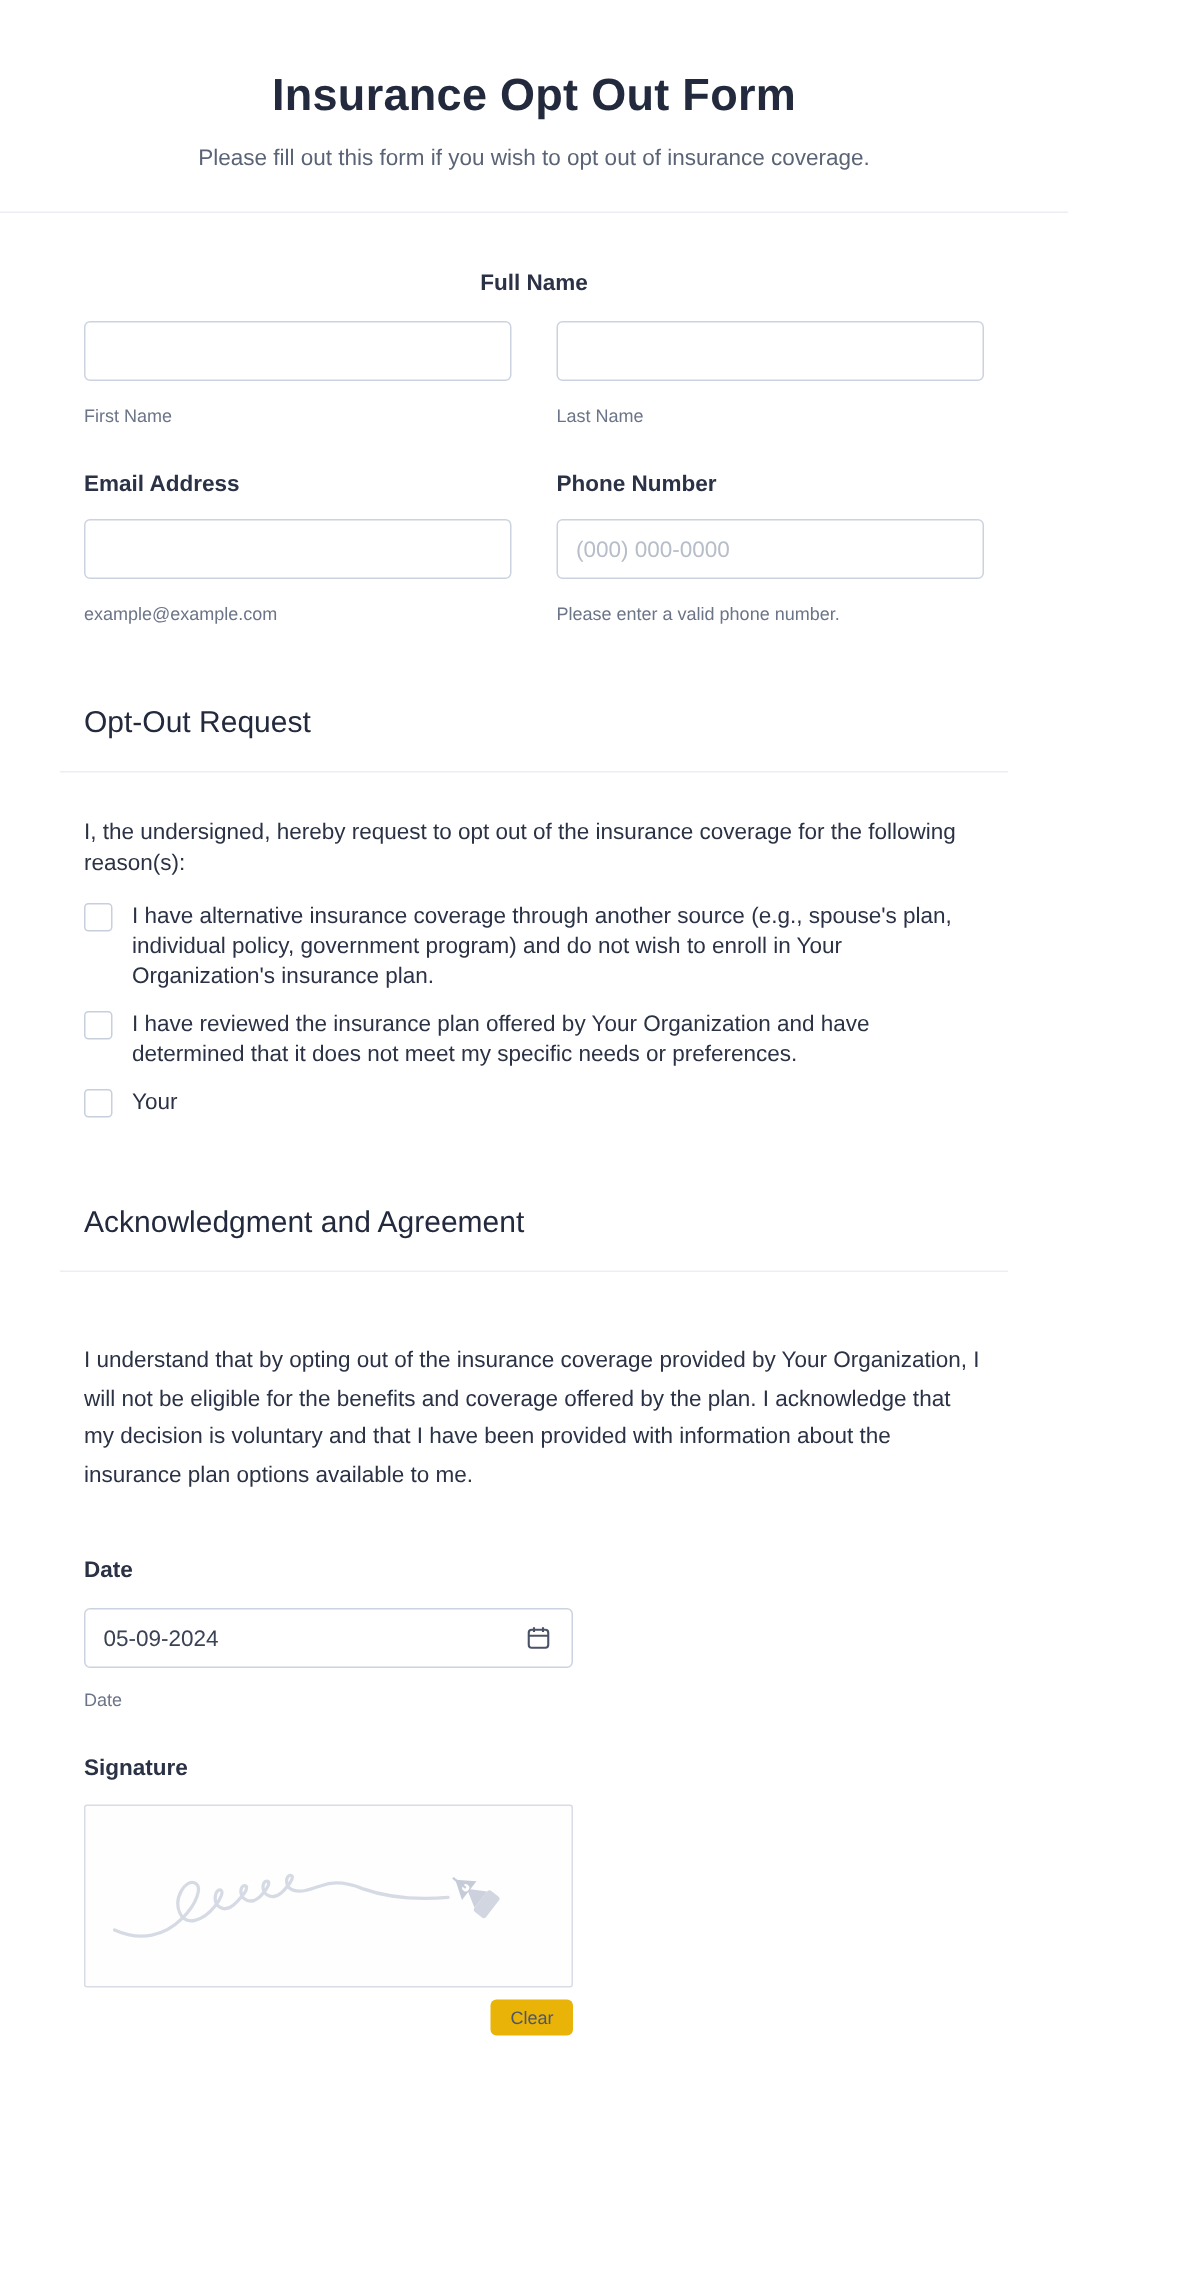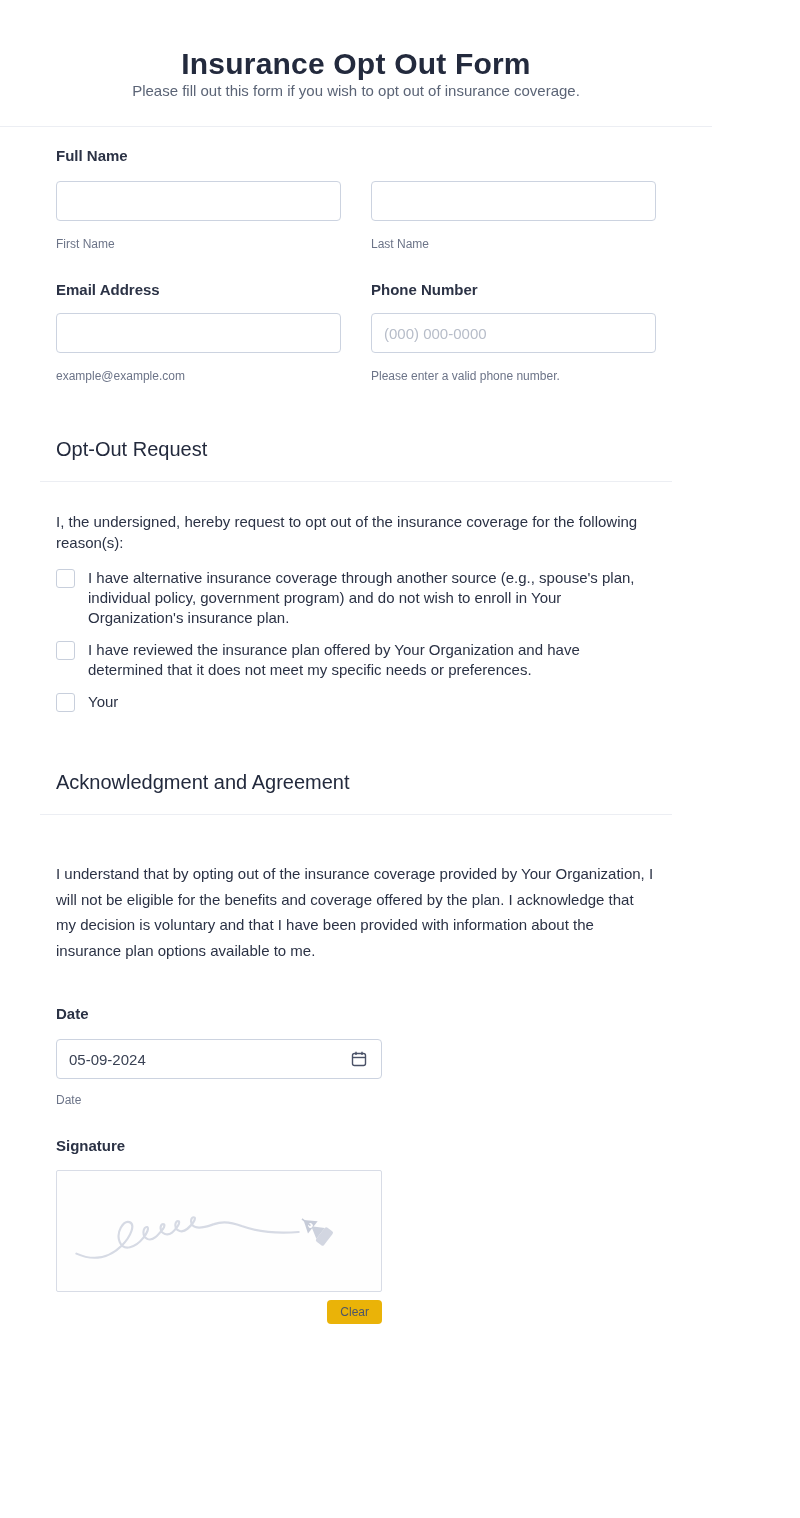--- a/index.html
+++ b/index.html
@@ -13,21 +13,21 @@
     background: #ffffff;
   }
   .form-card { width: 712px; min-height: 1518px; background: #ffffff; overflow: hidden; }
 
   
   .form-header { padding-top: 46px; text-align: center; }
   .form-title {
     font-size: 30px; line-height: 36px; font-weight: 700; color: #232a3d;
     letter-spacing: 0.2px;
   }
-  .form-subtitle { margin-top: 0; font-size: 15px; line-height: 18px; color: #5b6476; }
+  .form-subtitle { margin-top: 15px; font-size: 15px; line-height: 18px; color: #5b6476; }
   .header-divider { margin-top: 26px; border-bottom: 1px solid #eceef3; width: 100%; height: 0; }
 
   .content { padding: 0 56px; }
 
   
   .field-label { font-size: 15px; line-height: 18px; font-weight: 700; color: #2b3245; }
   .sublabel { font-size: 12px; line-height: 13px; color: #6c7488; }
 
   
   .text-input {
@@ -39,21 +39,21 @@
     outline: none;
   }
   .text-input::placeholder { color: #b7bdc9; opacity: 1; }
 
   
   .two-col { display: flex; gap: 30px; }
   .col { flex: 1; min-width: 0; }
   .mt-label-gap { margin-top: 16px; }
   .mt-sub-gap { margin-top: 17px; }
 
-  .fullname-label { margin-top: 20px; }
+  .fullname-label { margin-top: 38px; text-align: center; }
   .contact-row { margin-top: 30px; }
 
   
   .section-heading { font-size: 20px; line-height: 24px; font-weight: 400; color: #232a3d; }
   .section-divider { border-bottom: 1px solid #eceef3; height: 0; margin: 20px 40px 0 40px; }
   .optout-heading { margin-top: 54px; }
   .ack-heading { margin-top: 58px; }
 
   .intro-text { margin-top: 29px; font-size: 15px; line-height: 21px; color: #2b3245; }
 

